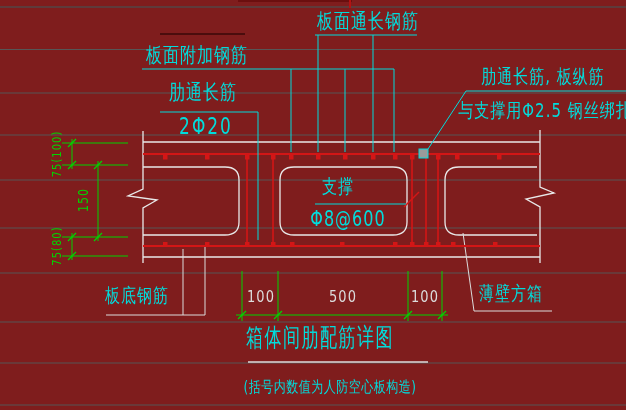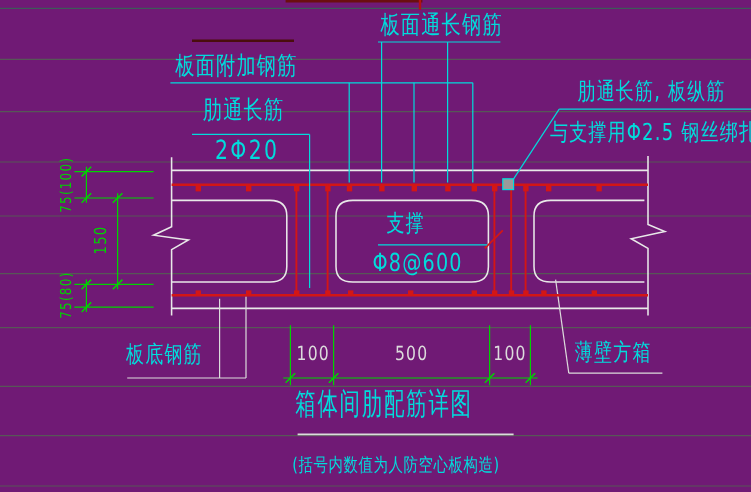--- a/index.html
+++ b/index.html
@@ -1,16 +1,16 @@
 <!DOCTYPE html>
 <html><head>
 <meta charset="utf-8">
 <style>
   html,body{margin:0;padding:0;background:#000;}
-  #stage{position:relative;width:626px;height:410px;background:#701a75;overflow:hidden;
+  #stage{position:relative;width:626px;height:410px;background:#7f1d1d;overflow:hidden;
          font-family:"DejaVu Sans",sans-serif;}
   #stage svg{position:absolute;left:0;top:0;}
   .lbl{position:absolute;white-space:nowrap;transform:translate(-50%,-50%) scaleY(1.3);
        color:#00dcdc;font-size:15px;letter-spacing:1px;line-height:1;}
   .lbl.white{color:#dcdcdc;}
   .lbl.green{color:#00d400;}
   .lbl.rot{transform:translate(-50%,-50%) rotate(-90deg) scaleY(1.25);}
   .lbl.big{font-size:17px;letter-spacing:1.5px;transform:translate(-50%,-50%) scaleY(1.5);}
   .lbl.sub{font-size:12px;letter-spacing:0.5px;}
   .lbl.num{font-size:13px;letter-spacing:1px;transform:translate(-50%,-50%) scaleY(1.25);}

